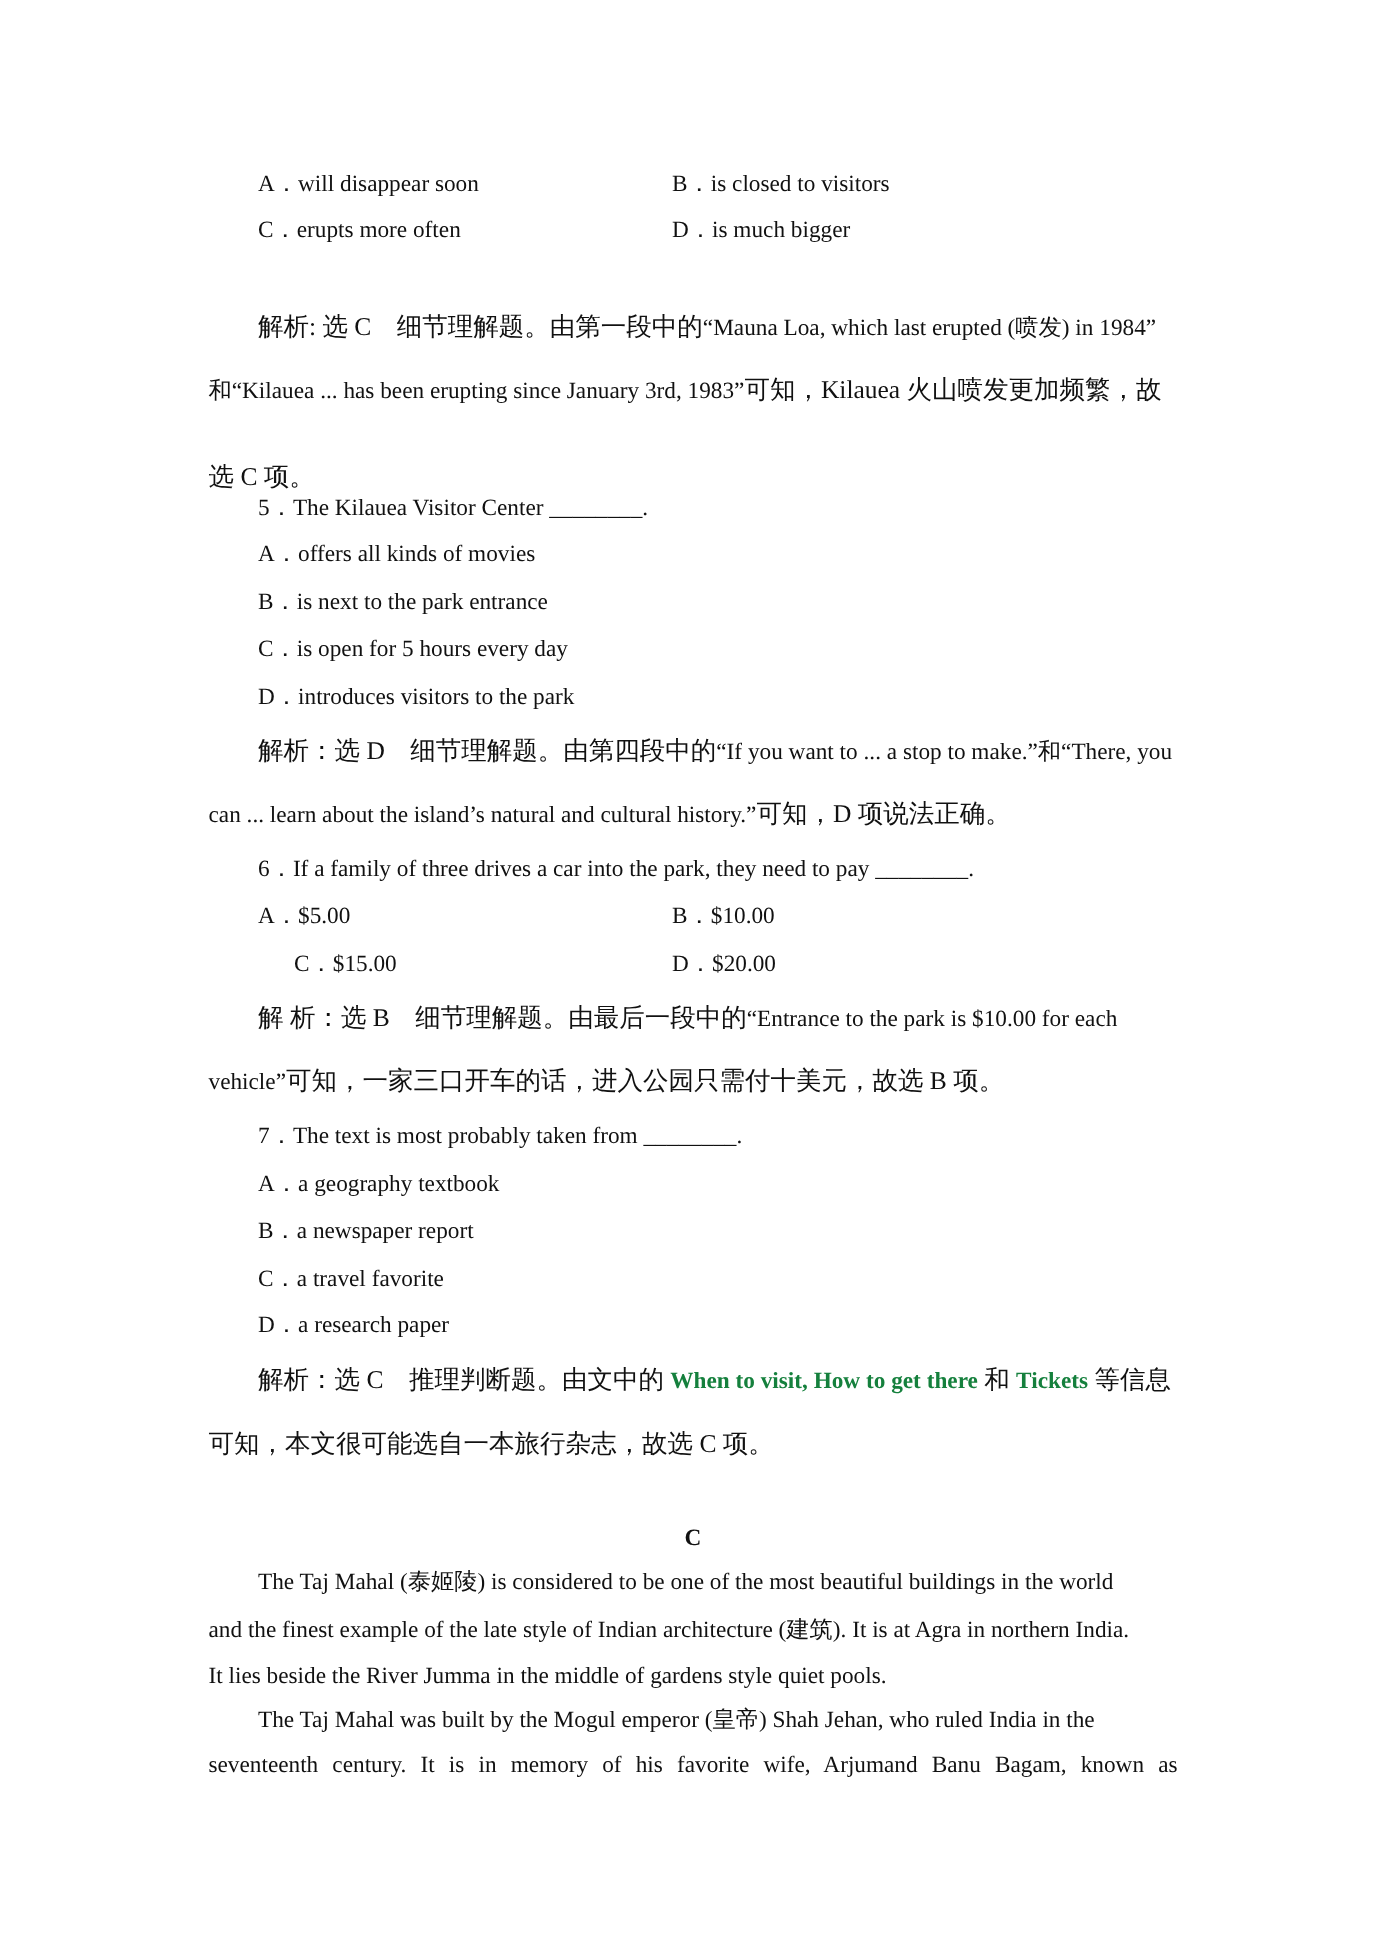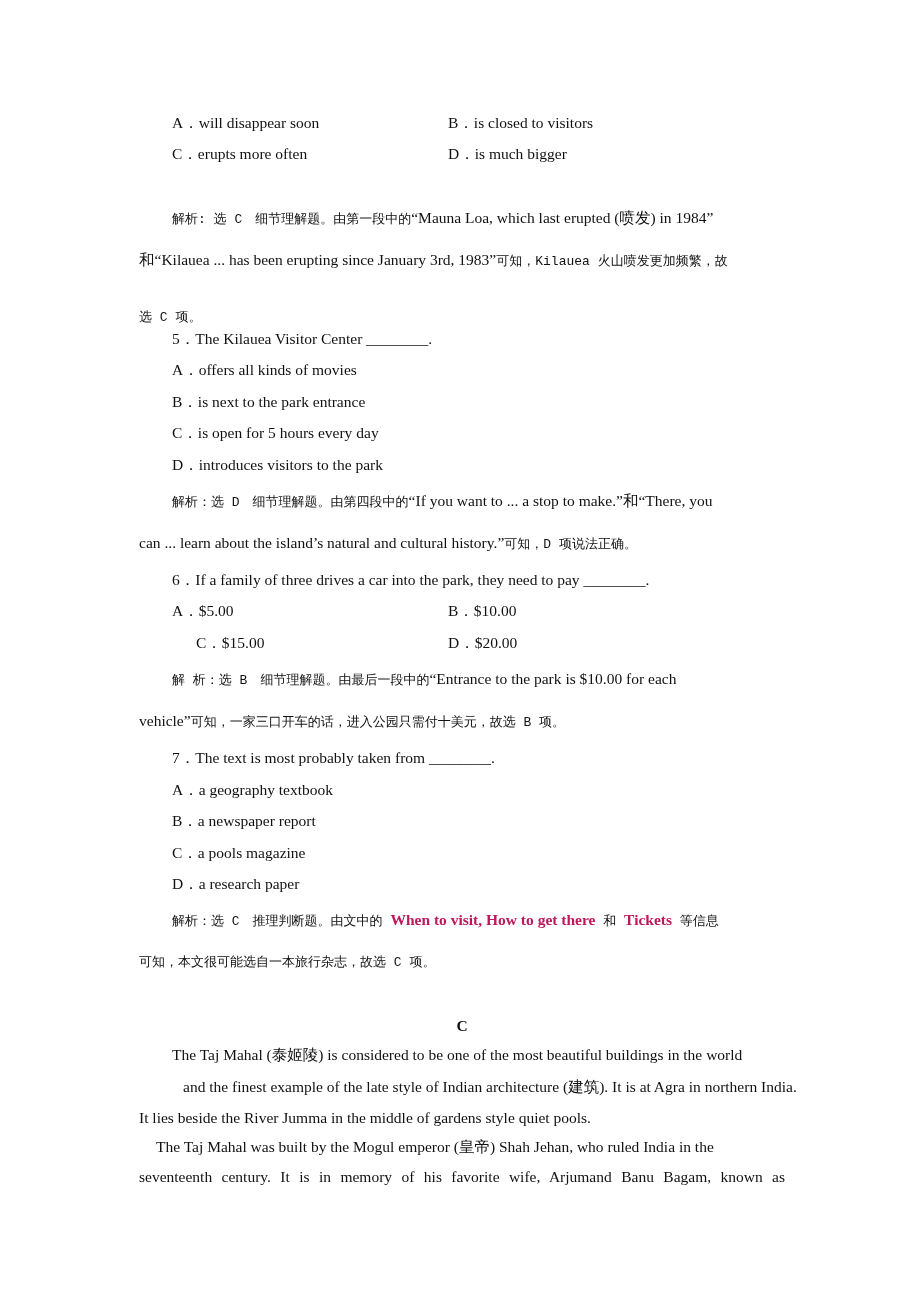--- a/index.html
+++ b/index.html
@@ -3,22 +3,22 @@
   <meta charset="utf-8">
   <style>
     html, body { margin: 0; padding: 0; background: #ffffff; }
     body {
       width: 920px; height: 1302px; position: relative; overflow: hidden;
       font-family: "Liberation Serif", "DejaVu Serif", serif;
       color: #111111;
       font-size: 15.5px;
     }
     .line { position: absolute; white-space: nowrap; line-height: 20px; }
-    .cjk { font-family: Liberation Mono, monospace; font-size: 13px; }
-    .red { color: #be185d; font-weight: bold; }
+    .cjk { font-family: Liberation Serif, serif; font-size: 17px; }
+    .red { color: #15803d; font-weight: bold; }
     .bold { font-weight: bold; }
     .just { white-space: normal; text-align: justify; text-align-last: justify; width: 646px; }
     .center { text-align: center; }
   </style>
 </head>
 <body>
 
 <div class="line" style="left:172px;top:113px;">
   <span>A．</span><span>will disappear soon</span>
 </div>
@@ -81,28 +81,28 @@
 </div>
 
 <div class="line" style="left:172px;top:748px;text-align:right;">7．The text is most probably taken from ________.</div>
 <div class="line" style="left:172px;top:780px;">
   <span>A．</span><span>a geography textbook</span>
 </div>
 <div class="line" style="left:172px;top:811px;">
   <span>B．</span><span>a newspaper report</span>
 </div>
 <div class="line" style="left:172px;top:843px;">
-  <span>C．</span><span>a pools magazine</span>
+  <span>C．</span><span>a travel favorite</span>
 </div>
 <div class="line" style="left:172px;top:874px;">
   <span>D．</span><span>a research paper</span>
 </div>
 <div class="line" style="left:172px;top:910px;">
   <span class="cjk">解析：选 C　推理判断题。由文中的 </span><span class="red">When to visit, How to get there</span><span class="cjk"> 和 </span><span class="red">Tickets</span><span class="cjk"> 等信息</span>
 </div>
 <div class="line cjk" style="left:139px;top:953px;">可知，本文很可能选自一本旅行杂志，故选 C 项。</div>
 
 <div class="line bold center" style="left:139px;top:1016px;width:646px;">C</div>
 <div class="line" style="left:172px;top:1045px;">The Taj Mahal (泰姬陵) is considered to be one of the most beautiful buildings in the world</div>
-<div class="line" style="left:139px;top:1077px;margin-left:44px;">and the finest example of the late style of Indian architecture (建筑). It is at Agra in northern India.</div>
+<div class="line" style="left:139px;top:1077px;">and the finest example of the late style of Indian architecture (建筑). It is at Agra in northern India.</div>
 <div class="line" style="left:139px;top:1108px;">It lies beside the River Jumma in the middle of gardens style quiet pools.</div>
-<div class="line" style="left:156px;top:1137px;">The Taj Mahal was built by the Mogul emperor (皇帝) Shah Jehan, who ruled India in the</div>
+<div class="line" style="left:172px;top:1137px;">The Taj Mahal was built by the Mogul emperor (皇帝) Shah Jehan, who ruled India in the</div>
 <div class="line just" style="left:139px;top:1167px;">seventeenth century. It is in memory of his favorite wife, Arjumand Banu Bagam, known as</div>
 
 </body></html>

